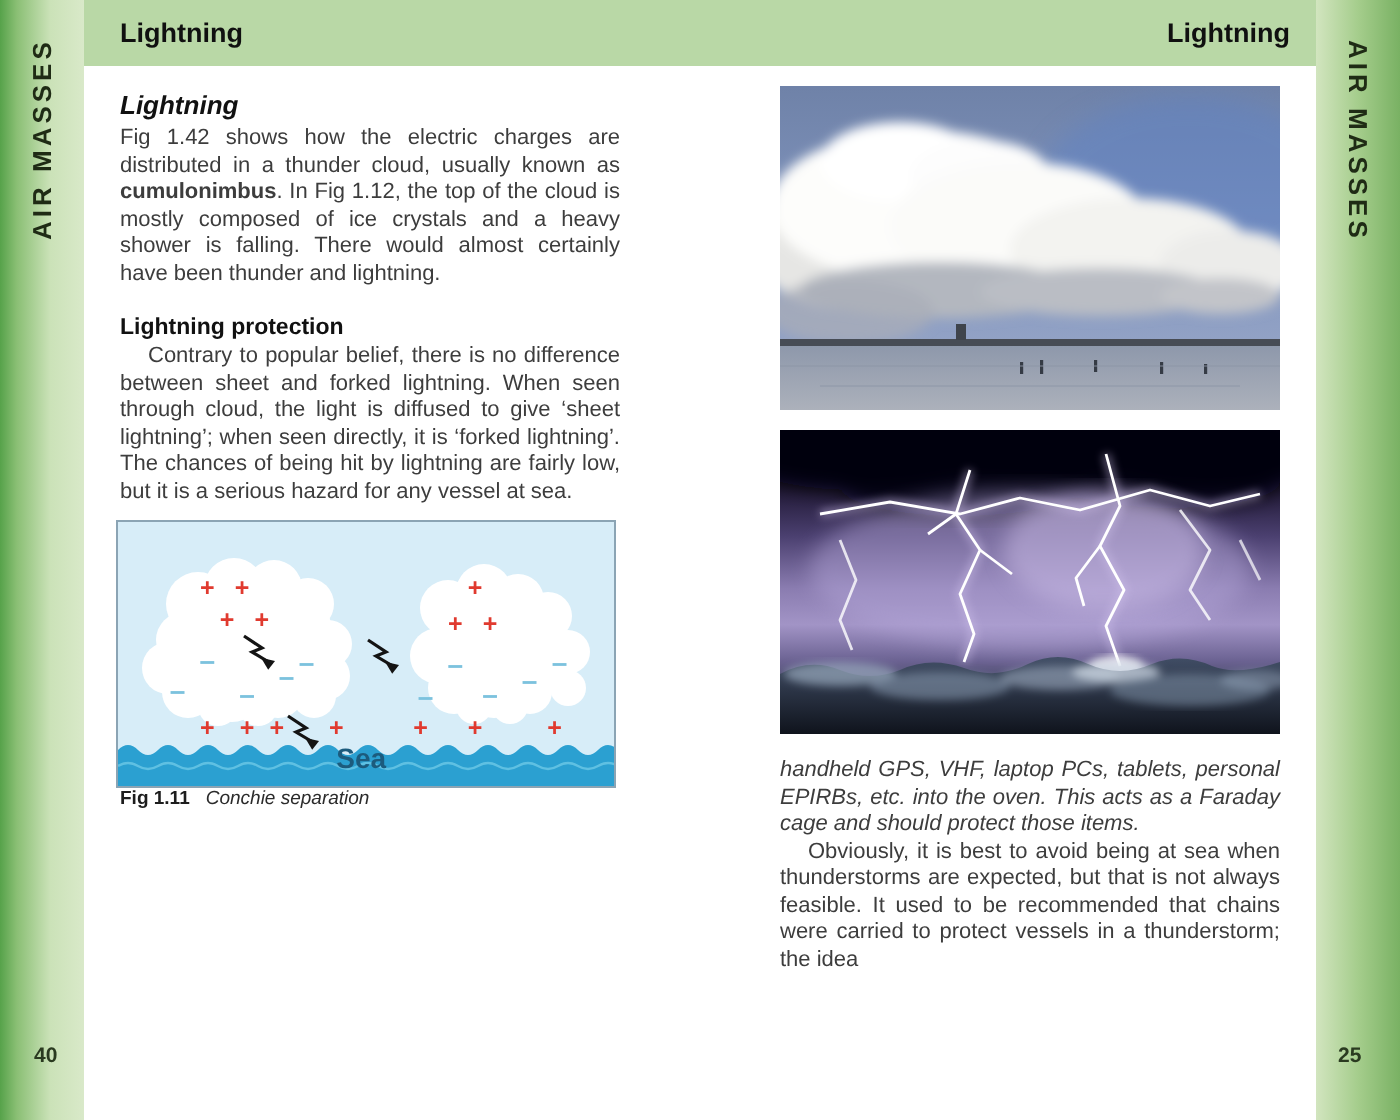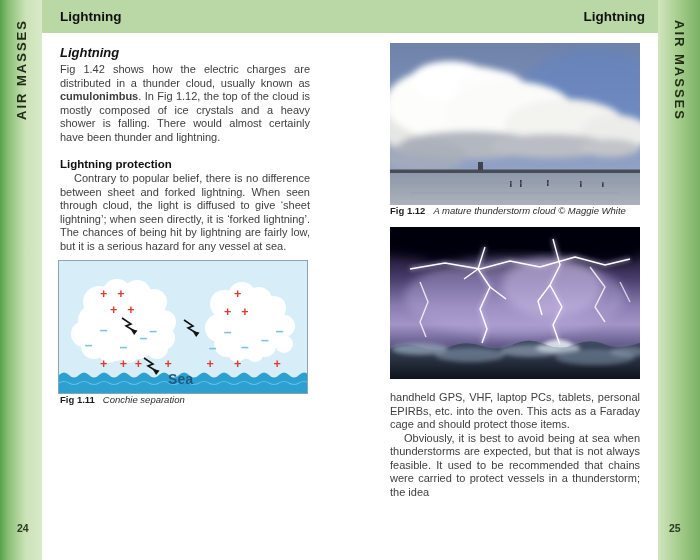--- a/index.html
+++ b/index.html
@@ -42,30 +42,30 @@
   .chg.plus{color:#e03a2f;font-size:12.5px;}
   .chg.minus{color:#7cc2de;font-size:14px;}
   .chg.arrow{width:26px;height:22px;transform:none;}
   .sea-label{position:absolute;left:44%;top:85%;font-size:14px;font-weight:bold;color:#1c5b7d;}
   .cap-space{margin-top:8px;}
   .after-fig{margin-top:13px !important;}
   
   .photo{width:250px;overflow:hidden;line-height:0;}
   .photo1{margin-top:10px;} .photo2{margin-top:10px;}
   .cap-r{margin-top:6px;}
-  .txt-r{margin-top:12px !important;}
+  .txt-r{margin-top:12px !important;font-style:italic;}
 </style>
 </head>
 <body>
 
 <div class="book">
 
   <div class="margin-left">
     <div class="side-label lft">AIR MASSES</div>
-    <div class="pagenum lft">24</div>
+    <div class="pagenum lft">40</div>
   </div>
 
   <div class="margin-right">
     <div class="side-label rgt">AIR MASSES</div>
     <div class="pagenum rgt">25</div>
   </div>
 
   <div class="header-strip">
     <span>Lightning</span>
     <span>Lightning</span>
@@ -222,21 +222,20 @@
           <rect x="157" y="137" width="1.6" height="6"></rect>
             <rect x="190" y="138" width="1.6" height="6"></rect>
           <rect x="212" y="139" width="1.6" height="5"></rect>
         </g>
         <g stroke="#8d96a6" stroke-width="0.8" opacity="0.6">
           <line x1="0" y1="140" x2="250" y2="140"></line>
             <line x1="20" y1="150" x2="230" y2="150"></line>
         </g>
       </svg>
     </figure>
-    <p class="caption cap-r"><b>Fig 1.12</b><i>A mature thunderstorm cloud © Maggie White</i></p>
 
     <figure class="photo photo2">
       <svg width="250" height="152" viewBox="0 0 250 152">
         <defs>
           <linearGradient id="storm13" x1="0" y1="0" x2="0" y2="1">
             <stop offset="0" stop-color="#070410"></stop>
               <stop offset="0.15" stop-color="#150e26"></stop>
             <stop offset="0.35" stop-color="#4b4070"></stop>
               <stop offset="0.52" stop-color="#8a7cb0"></stop>
             <stop offset="0.64" stop-color="#a294c6"></stop>

